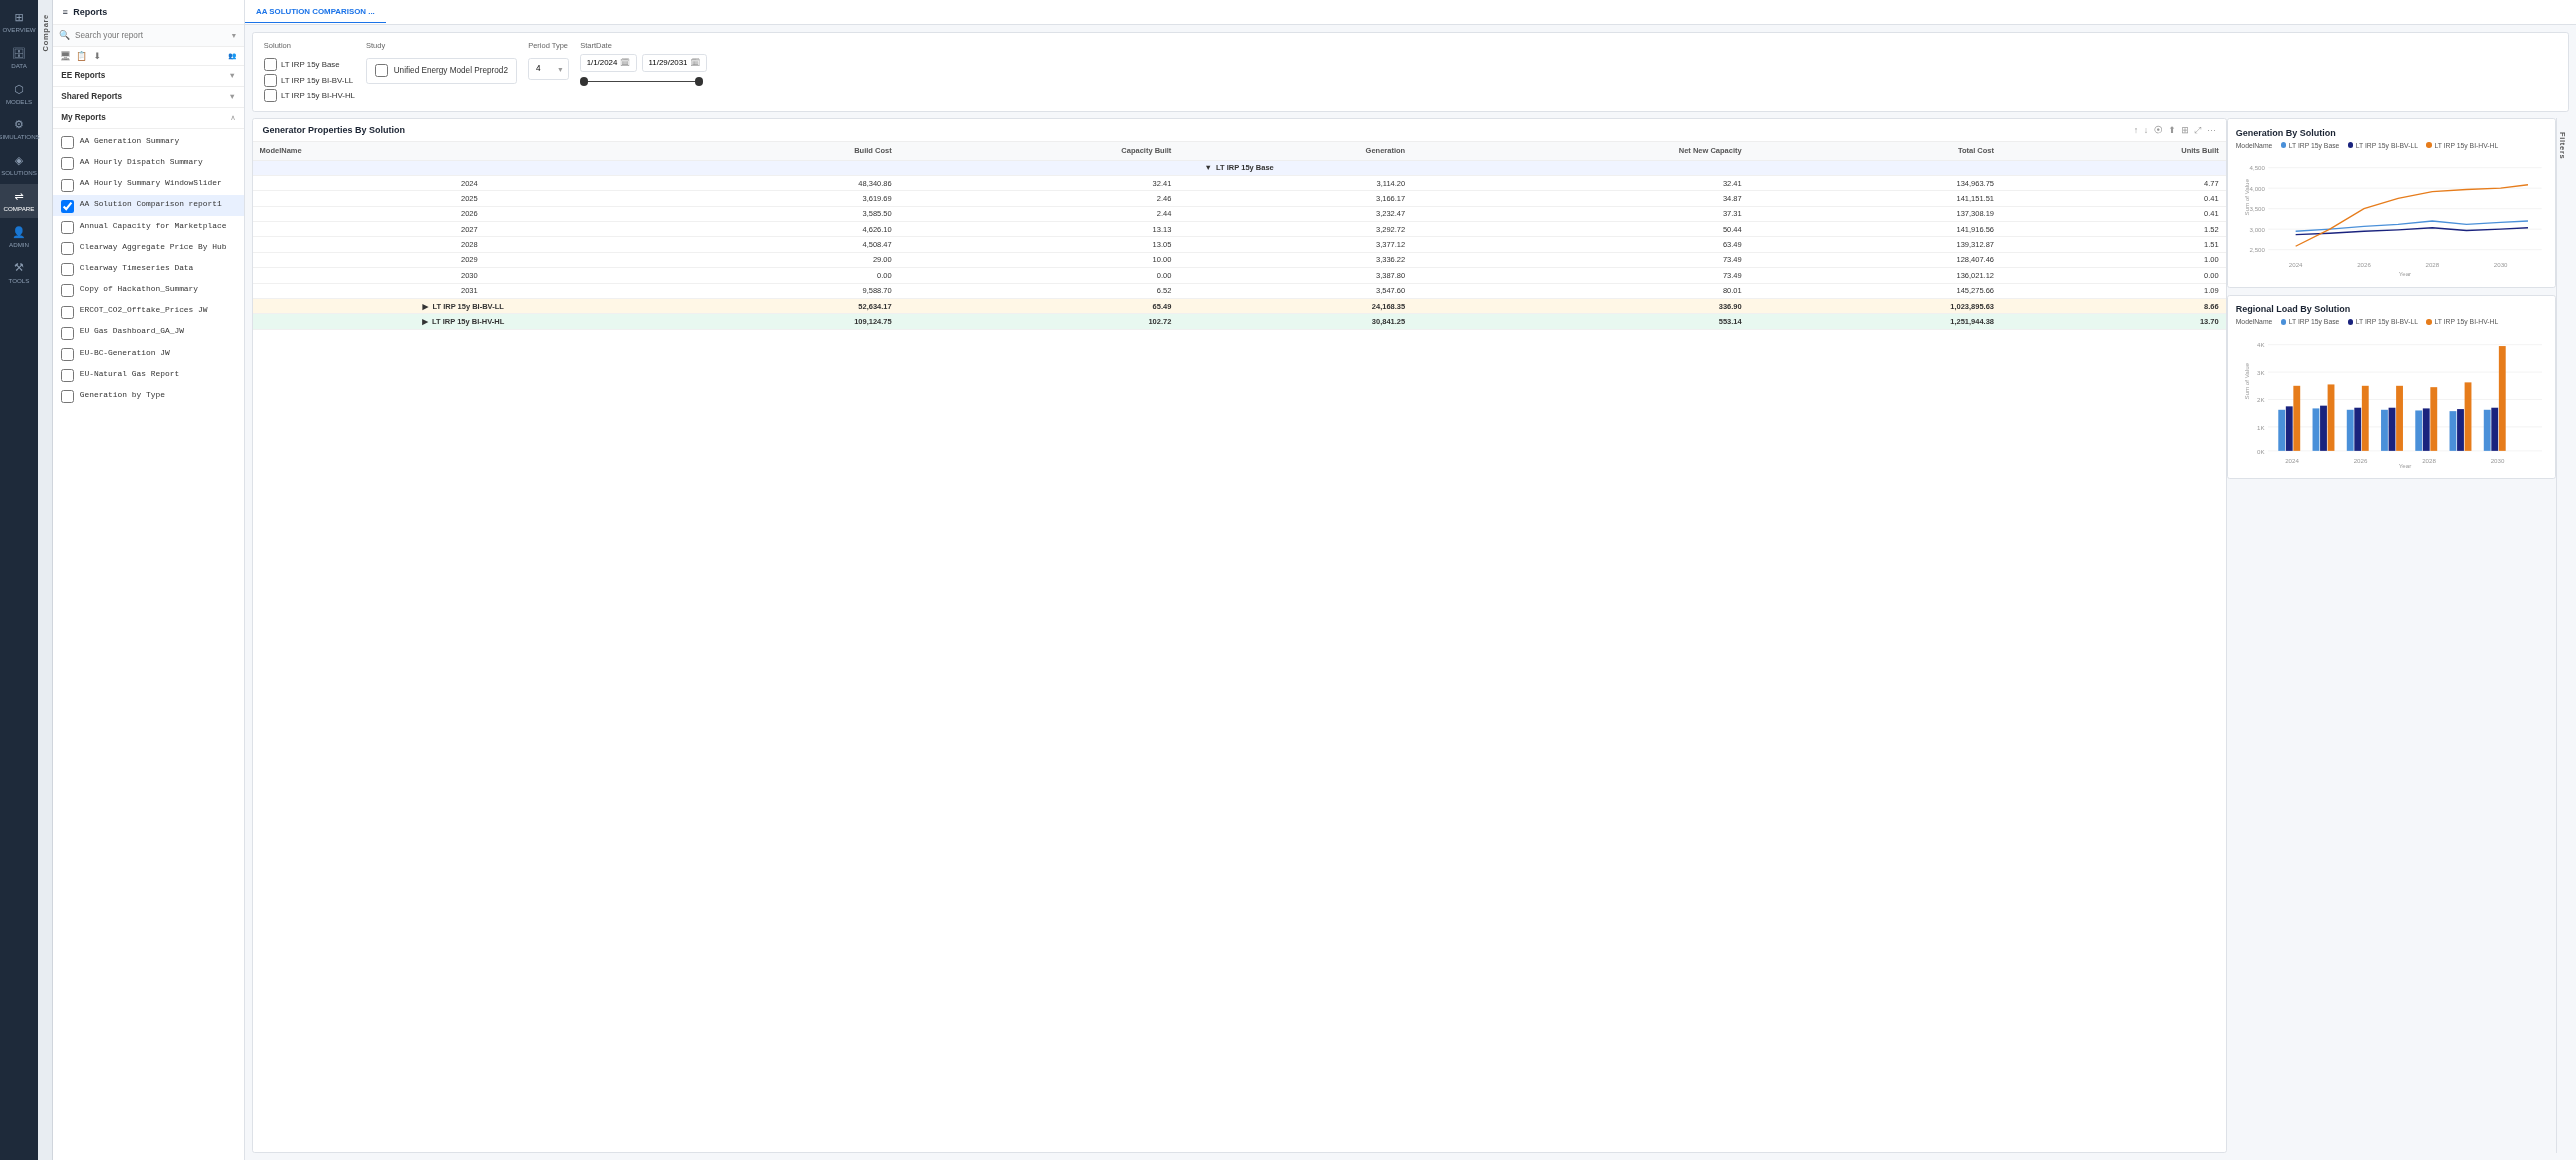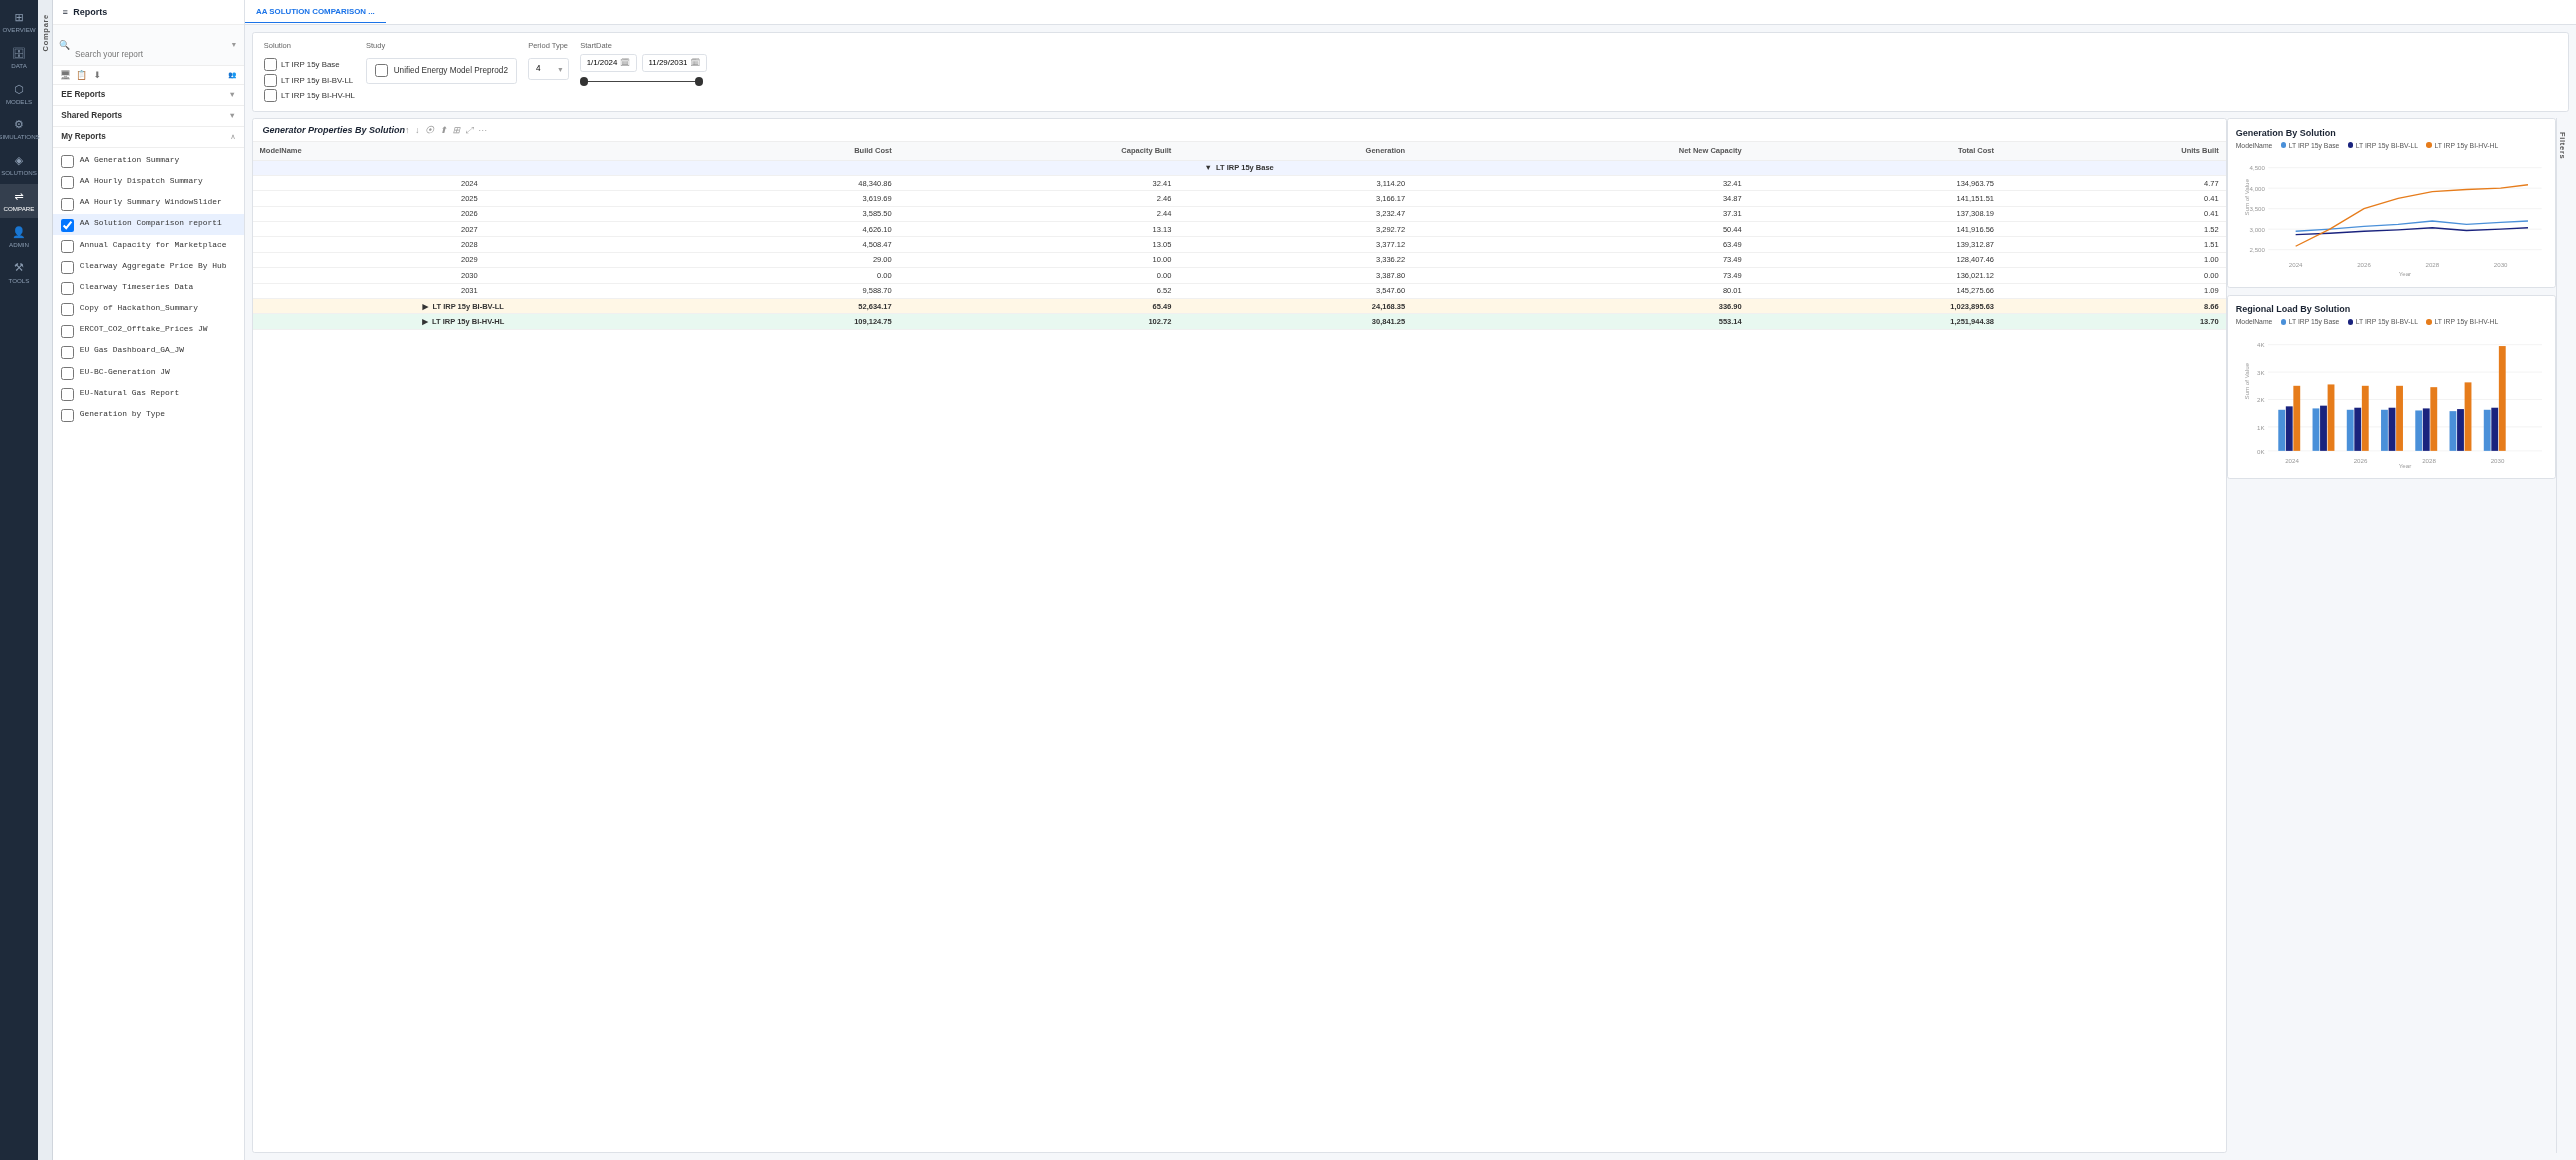--- a/index.html
+++ b/index.html
@@ -79,21 +79,20 @@
       gap: 4.1px;
       background: #fafbfc;
     }
     .search-box input {
       border: none;
       background: transparent;
       outline: none;
       font-size: 8.2px;
       color: #666;
       width: 100%;
-      margin-top: 20px;
     }
     .search-icon { color: #999; font-size: 9px; }
 
     .toolbar-row {
       display: flex;
       align-items: center;
       gap: 5.5px;
       padding: 4.1px 6.8px;
       border-bottom: 0.7px solid #eee;
       color: #777;
@@ -229,23 +228,23 @@
     .table-section {
       background: #fff;
       border: 0.7px solid #dde1e7;
       border-radius: 2.7px;
       overflow: hidden;
       flex: 1;
     }
     .table-header-row {
       display: flex;
       align-items: center;
+      justify-content: space-between;
       padding: 5.5px 9.6px;
       border-bottom: 0.7px solid #eee;
-      font-style: italic;
     }
     .table-title { font-size: 9px; font-weight: 600; color: #1a2332; }
     .table-actions { display: flex; gap: 5.5px; color: #999; font-size: 9px; }
 
     table { width: 100%; border-collapse: collapse; font-size: 7.5px; }
     th { background: #f8f9fa; color: #555; font-weight: 600; padding: 4.1px 6.8px; text-align: right; border-bottom: 0.7px solid #eee; white-space: nowrap; }
     th:first-child { text-align: left; }
     td { padding: 2.7px 6.8px; text-align: right; border-bottom: 0.7px solid #f0f0f0; color: #333; }
     td:first-child { text-align: center; }
     tr.group-row td { background: #f0f4ff; font-weight: 700; }

